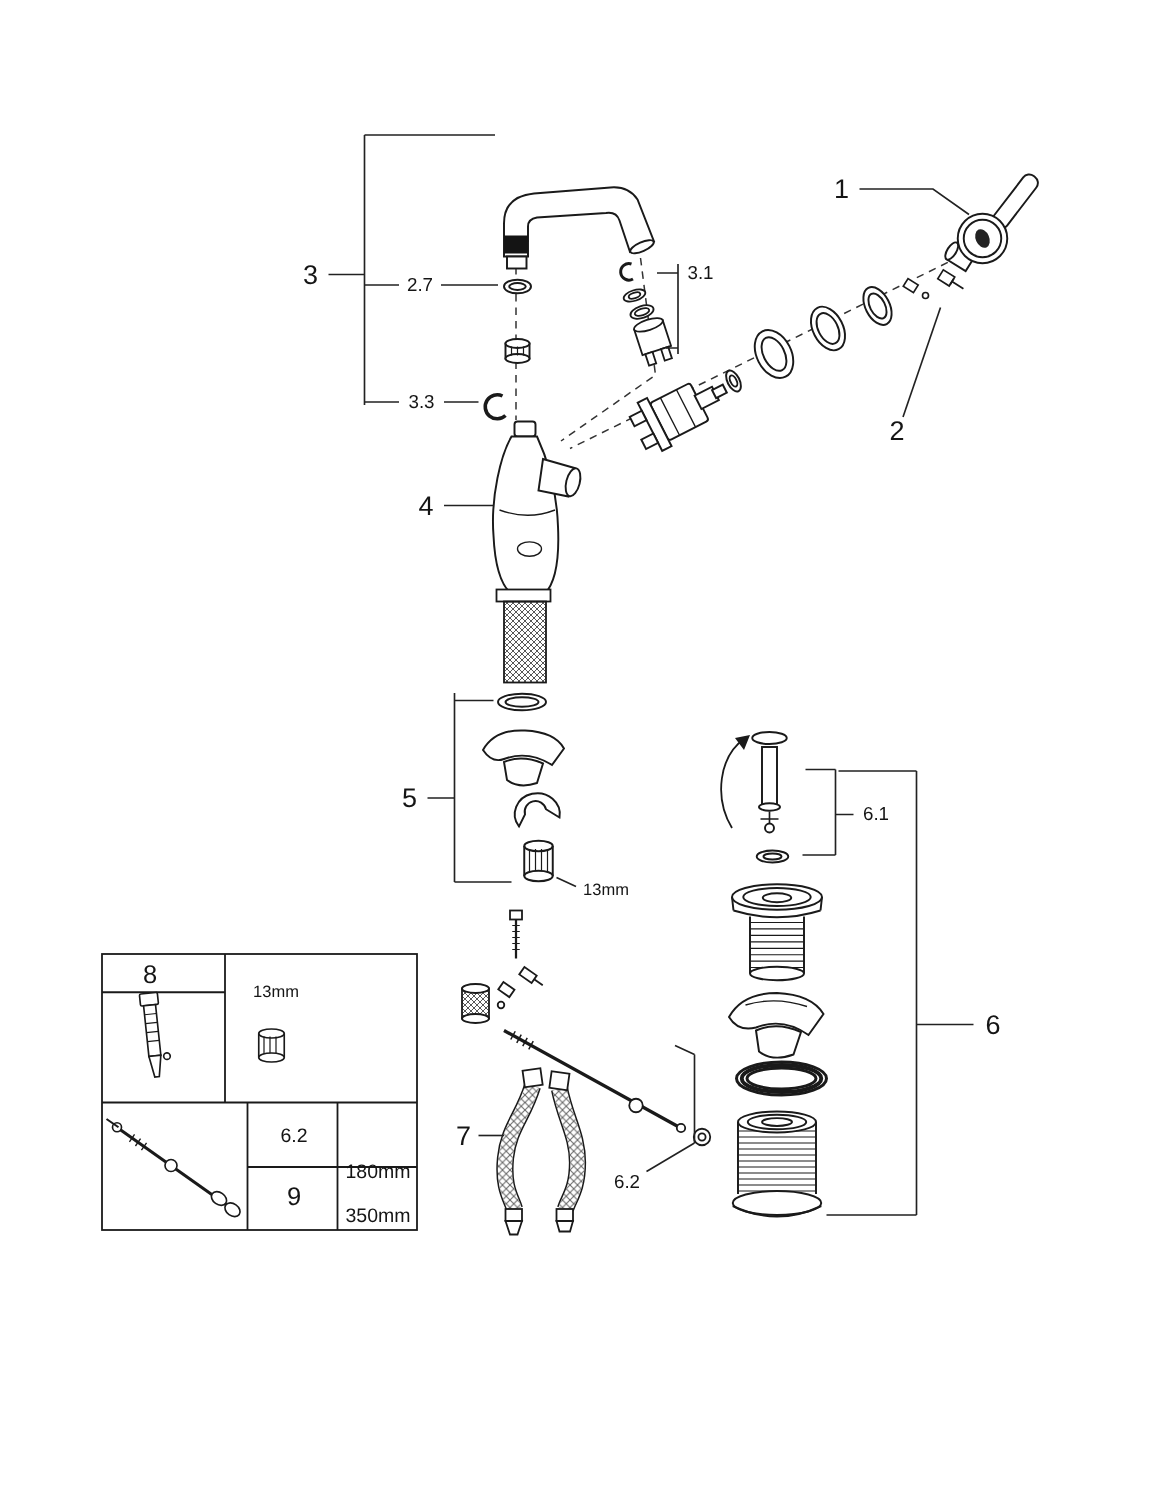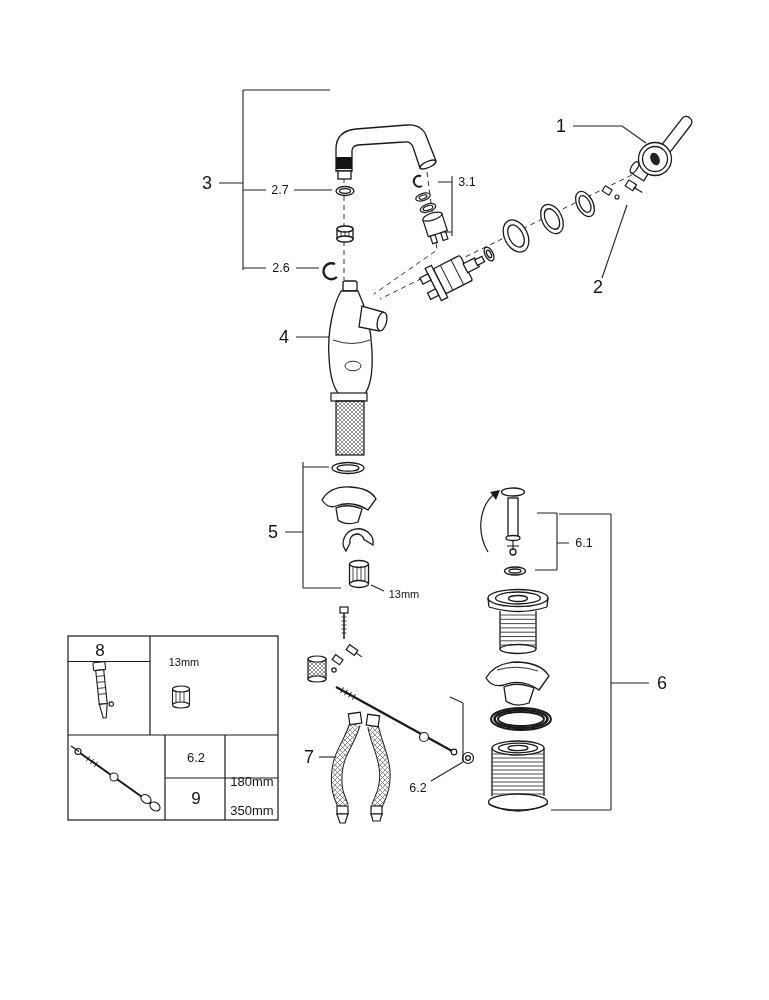--- a/index.html
+++ b/index.html
@@ -278,21 +278,21 @@
     <circle cx="78" cy="751.5" r="3"></circle>
     <path d="M71,746 L79,751.5" stroke-width="1.4"></path>
     <circle cx="114" cy="777" r="4"></circle>
     <ellipse cx="146" cy="799" rx="5.5" ry="4" transform="rotate(35 146 799)"></ellipse>
     <ellipse cx="155" cy="806.5" rx="5.5" ry="4" transform="rotate(35 155 806.5)"></ellipse>
   </g>
 </svg>
 
 <div class="lbl lg" style="left:207px; top:183px;">3</div>
 <div class="lbl md" style="left:280px; top:190px;">2.7</div>
-<div class="lbl md" style="left:281px; top:268px;">2.6</div>
+<div class="lbl md" style="left:281px; top:268px;">3.3</div>
 <div class="lbl md" style="left:467px; top:182px;text-align:center;">3.1</div>
 <div class="lbl lg" style="left:561px; top:126px;">1</div>
 <div class="lbl lg" style="left:598px; top:287px;">2</div>
 <div class="lbl lg" style="left:284px; top:337px;">4</div>
 <div class="lbl lg" style="left:273px; top:532px;">5</div>
 <div class="lbl sm" style="left:404px; top:594px;">13mm</div>
 <div class="lbl md" style="left:584px; top:543px;text-align:right;">6.1</div>
 <div class="lbl lg" style="left:662px; top:683px;">6</div>
 <div class="lbl lg" style="left:309px; top:757px;">7</div>
 <div class="lbl md" style="left:418px; top:788px;">6.2</div>

